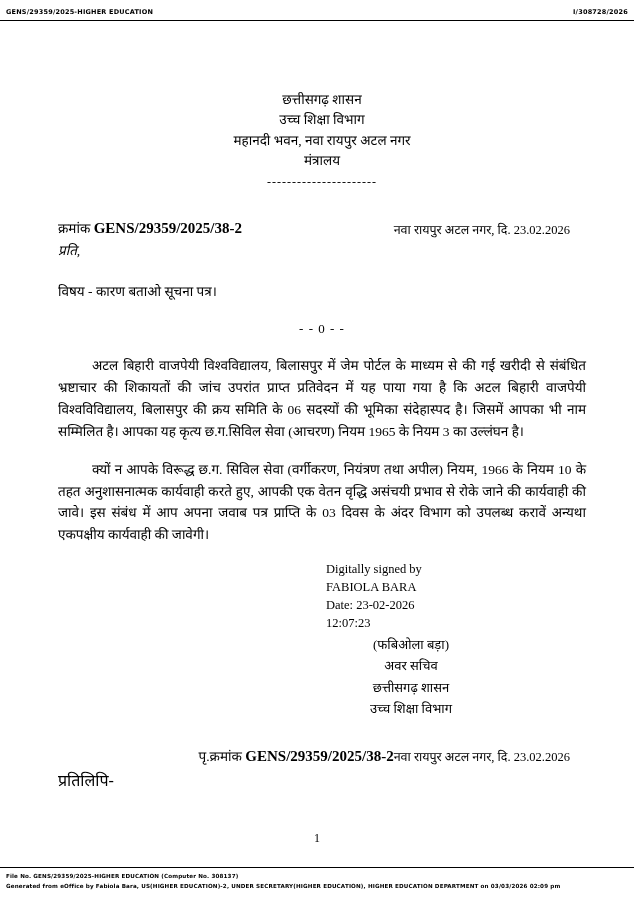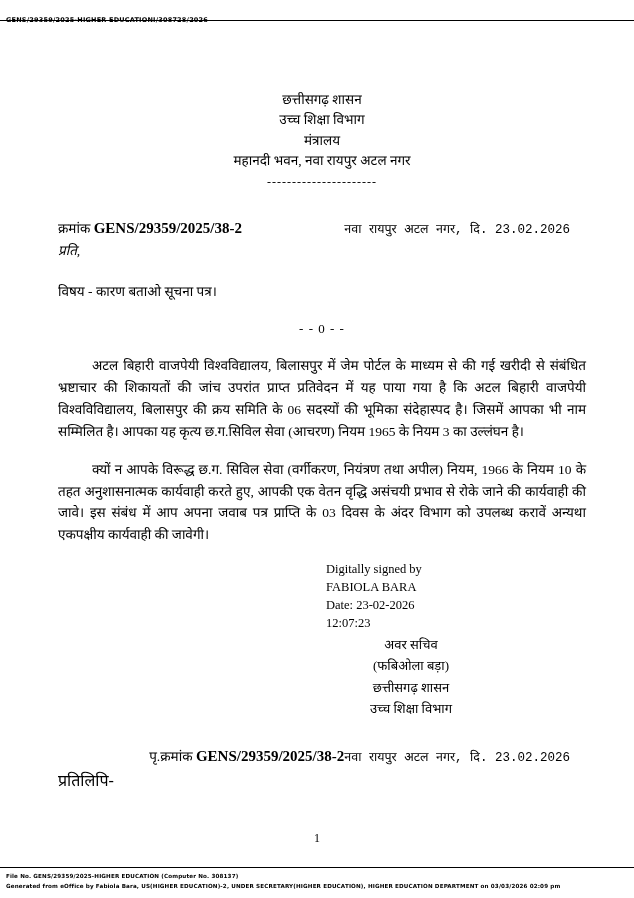--- a/index.html
+++ b/index.html
@@ -23,23 +23,24 @@
   }
 
   
   .top-rule {
     position: absolute;
     left: 0; right: 0; top: 20px;
     border-top: 1px solid #000;
   }
   .top-bar {
     position: absolute;
-    left: 0; right: 0; top: 12px;
+    left: 0; right: 0; top: 4px;
     height: 16px;
     display: flex;
+    justify-content: space-between;
     align-items: center;
     padding: 0 6px;
     box-sizing: border-box;
     font-family: "DejaVu Sans", sans-serif;
     font-size: 6.5px;
     font-weight: bold;
     letter-spacing: 0.2px;
   }
 
   
@@ -83,21 +84,20 @@
     margin-top: 26px;
   }
   .memo-left { font-size: 13.5px; }
   .memo-left .num {
     font-size: 15px;
     font-weight: bold;
   }
   .memo-right {
     font-size: 12.5px;
     padding-right: 16px;
-    font-family: Liberation Mono, monospace;
   }
   .prati { margin-top: 1px; font-style: italic; }
 
   .addressee {
     margin-top: 18px;
     margin-left: 38px;
     line-height: 1.62;
     font-size: 13.5px;
   }
 
@@ -166,22 +166,22 @@
     <span>GENS/29359/2025-HIGHER EDUCATION</span>
     <span>I/308728/2026</span>
   </div>
   <div class="top-rule"></div>
 
   <div class="content">
 
     <div class="letterhead center">
       <div>छत्तीसगढ़ शासन</div>
       <div>उच्च शिक्षा विभाग</div>
+      <div>महानदी भवन, नवा रायपुर अटल नगर</div>
       <div>मंत्रालय</div>
-      <div>महानदी भवन, नवा रायपुर अटल नगर</div>
       <div class="dashes">----------------------</div>
     </div>
 
     <div class="memo-line">
       <div class="memo-left">
         <span>क्रमांक</span>
         <span class="num">GENS/29359/2025/38-2</span>
       </div>
       <div class="memo-right">नवा रायपुर अटल नगर, दि. 23.02.2026</div>
     </div>
@@ -194,22 +194,22 @@
 
     <div class="para"><span class="indent"></span><span>अटल बिहारी वाजपेयी विश्वविद्यालय, बिलासपुर में जेम पोर्टल के माध्यम से की गई खरीदी से संबंधित भ्रष्टाचार की शिकायतों की जांच उपरांत प्राप्त प्रतिवेदन में यह पाया गया है कि अटल बिहारी वाजपेयी विश्वविविद्यालय, बिलासपुर की क्रय समिति के 06 सदस्यों की भूमिका संदेहास्पद है। जिसमें आपका भी नाम सम्मिलित है। आपका यह कृत्य छ.ग.सिविल सेवा (आचरण) नियम 1965 के नियम 3 का उल्लंघन है।</span></div>
 
     <div class="para"><span class="indent"></span><span>क्यों न आपके विरूद्ध छ.ग. सिविल सेवा (वर्गीकरण, नियंत्रण तथा अपील) नियम, 1966 के नियम 10 के तहत अनुशासनात्मक कार्यवाही करते हुए, आपकी एक वेतन वृद्धि असंचयी प्रभाव से रोके जाने की कार्यवाही की जावे। इस संबंध में आप अपना जवाब पत्र प्राप्ति के 03 दिवस के अंदर विभाग को उपलब्ध करावें अन्यथा एकपक्षीय कार्यवाही की जावेगी।</span></div>
 
     <div class="sign-block">
       <div class="ds-line">Digitally signed by</div>
       <div class="ds-line">FABIOLA BARA</div>
       <div class="ds-line">Date: 23-02-2026</div>
       <div class="ds-line">12:07:23</div>
+      <div class="sign-name-hi">(फबिओला बड़ा)</div>
       <div class="sign-name-hi">अवर सचिव</div>
-      <div class="sign-name-hi">(फबिओला बड़ा)</div>
       <div class="sign-name-hi">छत्तीसगढ़ शासन</div>
       <div class="sign-name-hi">उच्च शिक्षा विभाग</div>
     </div>
 
     <div class="endorse-line">
       <div class="endorse-left">
         <span>पृ.क्रमांक</span>
         <span class="num">GENS/29359/2025/38-2</span>
       </div>
       <div class="memo-right">नवा रायपुर अटल नगर, दि. 23.02.2026</div>

